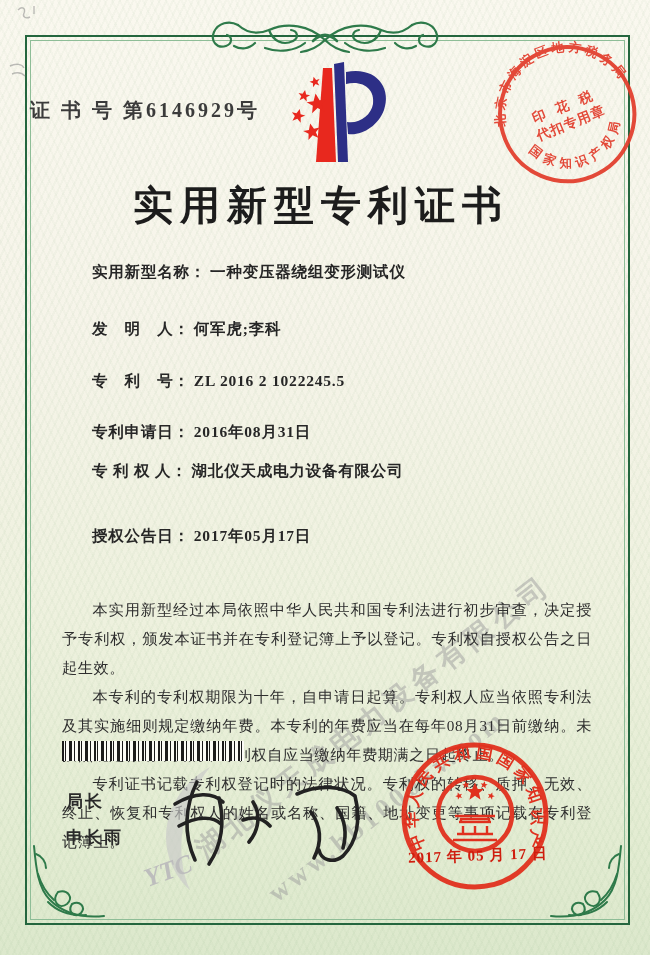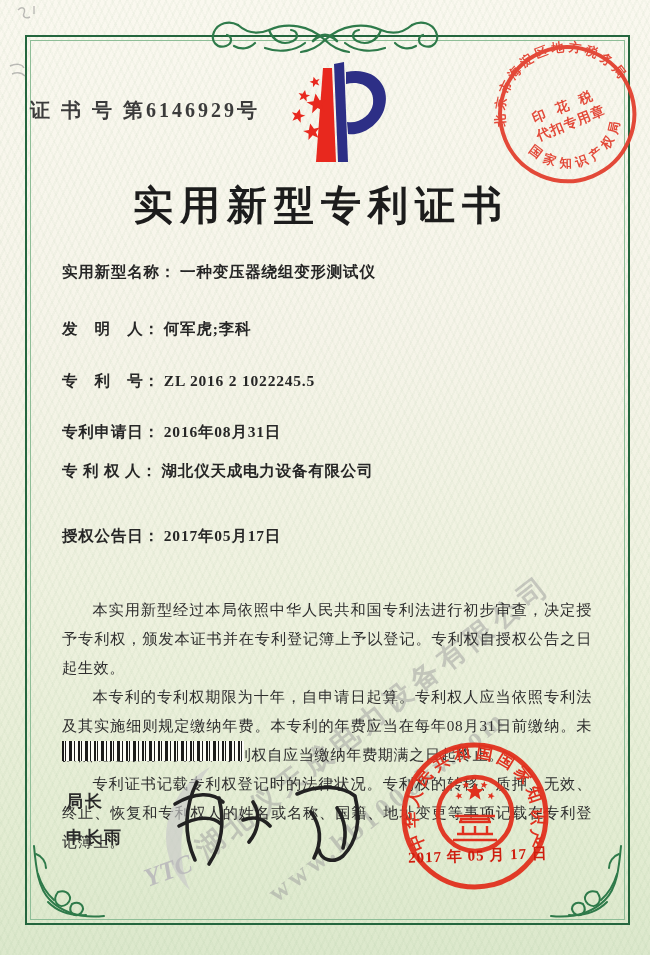--- a/index.html
+++ b/index.html
@@ -31,21 +31,21 @@
   }
   .logo{position:absolute;left:268px;top:60px;}
   .tax-stamp{position:absolute;left:490px;top:36px;transform:rotate(-22deg);opacity:.92;}
   .title{
     position:absolute;left:0;width:642px;top:178px;text-align:center;
     font-size:40px;font-weight:700;color:#1c1c1c;letter-spacing:7px;
   }
   .field{position:absolute;left:62px;font-size:15.5px;font-weight:700;color:#262626;
     letter-spacing:.8px;white-space:nowrap;}
   .f0{top:262px}.f1{top:319px}.f2{top:371px}.f3{top:422px}.f4{top:461px}.f5{top:526px}
-  .field .lab{margin-right:4px;}
+  .field .lab{margin-right:4px;margin-left:30px;}
   .paras{position:absolute;left:62px;top:554px;width:530px;color:#2e2e2e;margin-top:41px;}
   .paras p{
     margin:0;font-size:15.2px;line-height:29px;text-indent:2em;text-align:justify;
     font-weight:500;letter-spacing:.6px;
   }
   .barcode{
     position:absolute;left:62px;top:741px;width:182px;height:20px;
     background:repeating-linear-gradient(90deg,
       #1b1b1b 0 2px,#fbfbf6 2px 3px,#1b1b1b 3px 4px,#fbfbf6 4px 7px,
       #1b1b1b 7px 10px,#fbfbf6 10px 12px,#1b1b1b 12px 13px,#fbfbf6 13px 16px);

